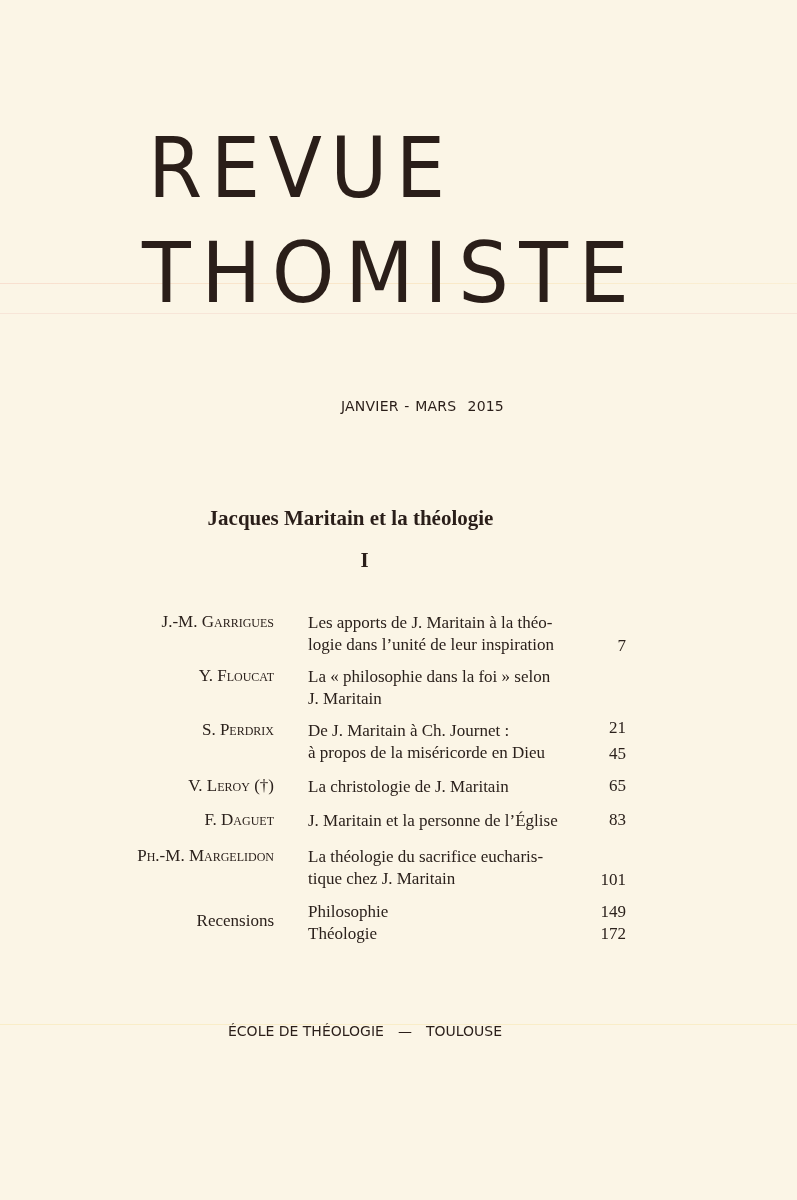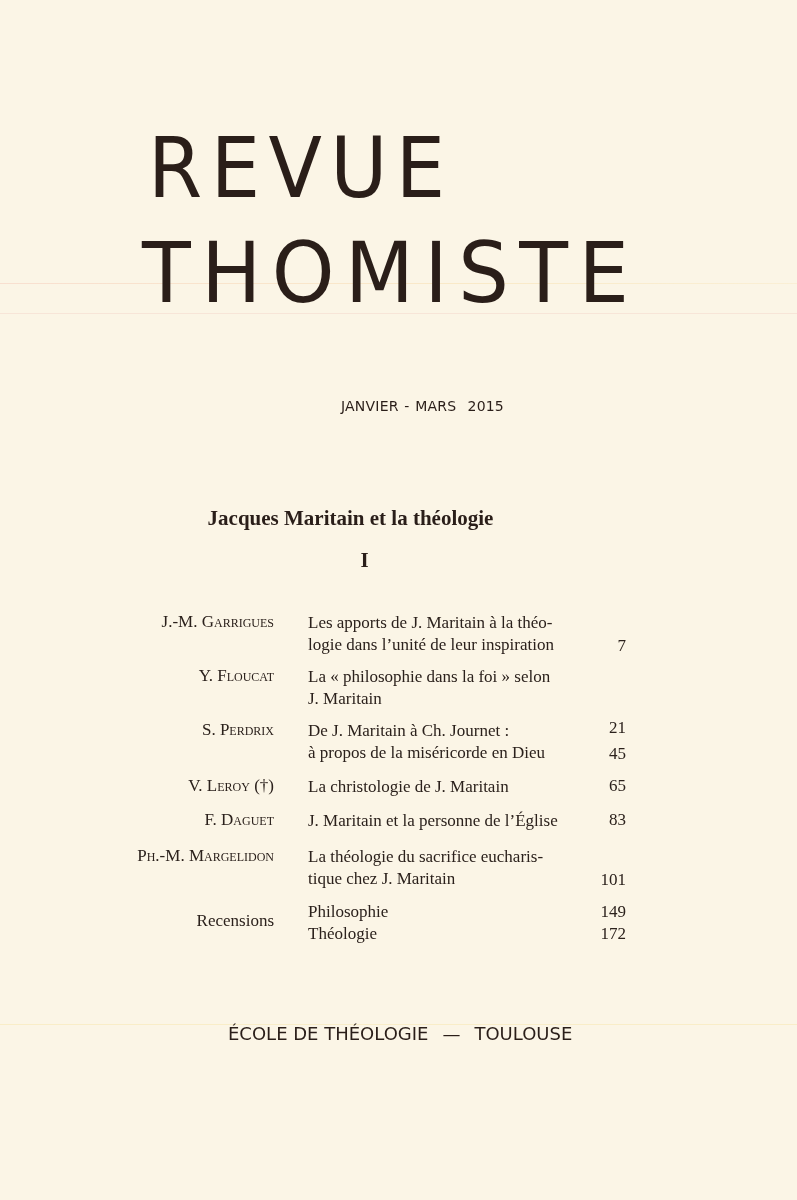--- a/index.html
+++ b/index.html
@@ -33,21 +33,21 @@
   .toc { position: absolute; left: 0; top: 612px; width: 797px;
     font-family: "Liberation Serif", serif; font-size: 17px; color: #2b211c; }
   .row { position: absolute; left: 0; width: 797px; }
   .author { position: absolute; right: 523px; text-align: right; white-space: nowrap;
     font-variant: small-caps; }
   .author.plain { font-variant: normal; }
   .art { position: absolute; left: 308px; white-space: nowrap; line-height: 22px; }
   .page { position: absolute; right: 171px; text-align: right; white-space: nowrap; }
   .footer {
     position: absolute; left: 228px; top: 1023px;
-    font-family: "DejaVu Sans", sans-serif; font-size: 18px; color: #2a1e19;
+    font-family: "DejaVu Sans", sans-serif; font-size: 14px; color: #2a1e19;
     white-space: nowrap;
   }
   .footer .dash { margin: 0 14px; }
 </style>
 </head>
 <body>
 
 <div class="scanline" style="top:283px;background:linear-gradient(90deg,#f3b7a8,#f6d48f 60%,#f7e3b5);"></div>
 <div class="scanline" style="top:313px;background:#f2c9bd;"></div>
 <div class="scanline" style="top:1024px;background:#f6e08e;"></div>

